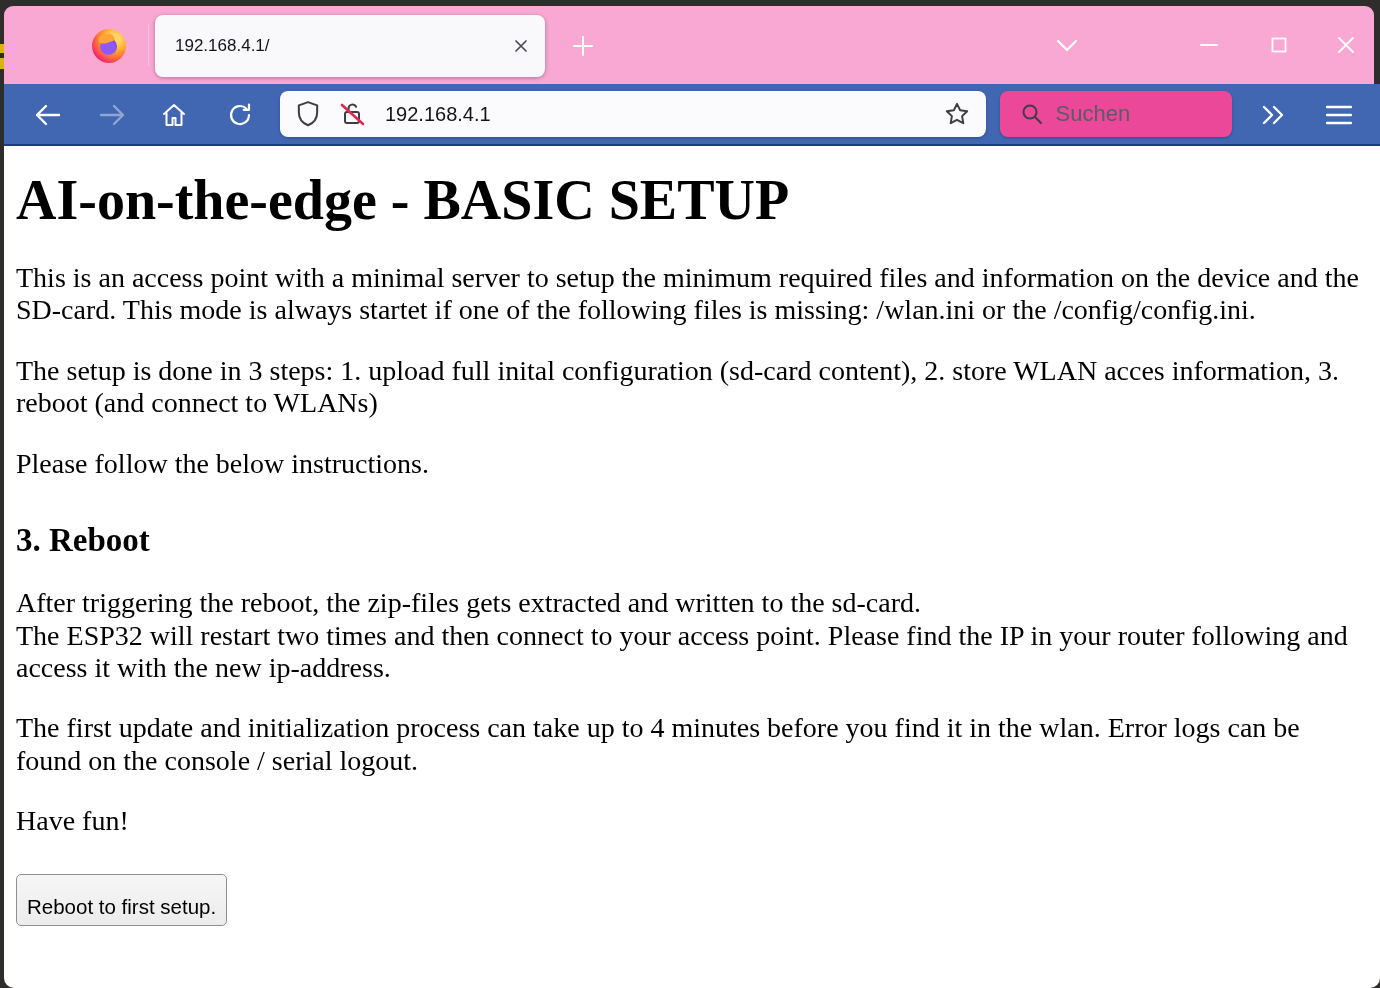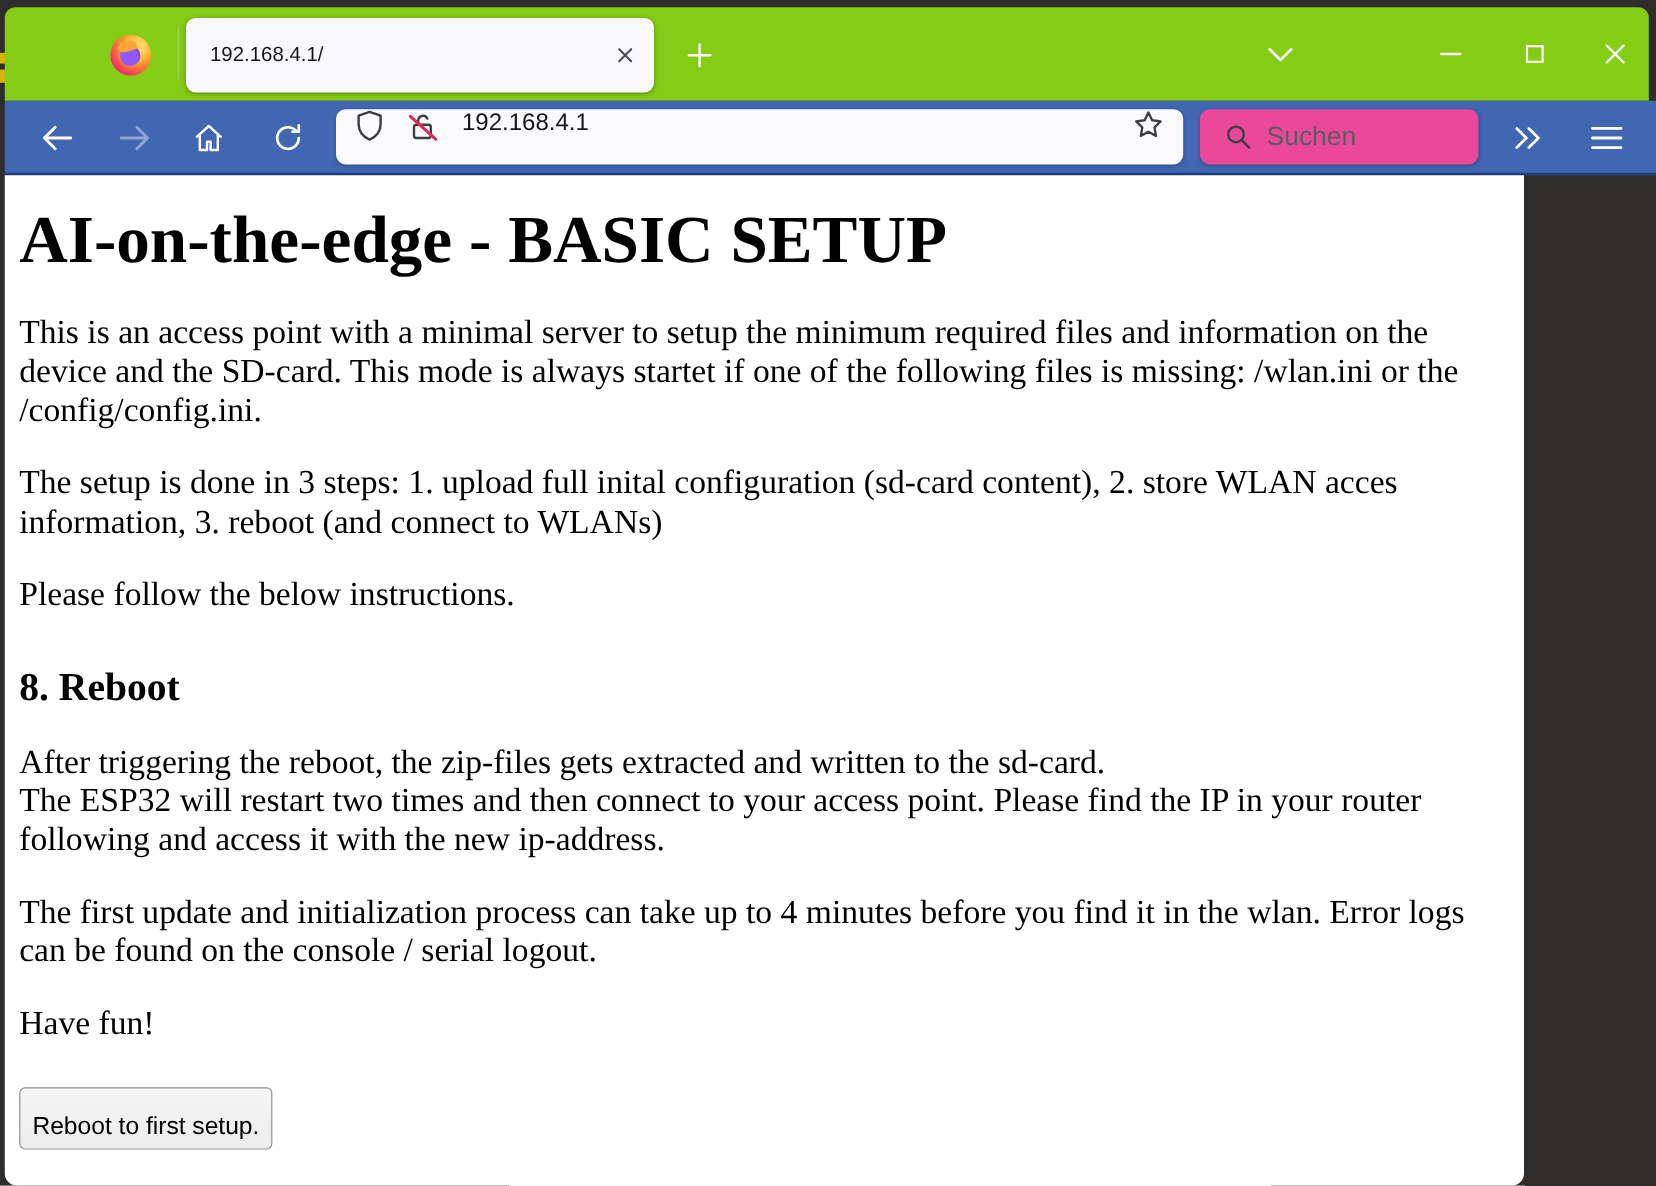--- a/index.html
+++ b/index.html
@@ -4,24 +4,24 @@
 <style>
   html,body{margin:0;padding:0;width:1380px;height:988px;overflow:hidden;
     font-family:"Liberation Sans",sans-serif;}
   #desktop{position:fixed;inset:0;width:1380px;height:988px;background:#2e2d2b;}
   .edge-accent{position:absolute;left:0;width:5px;background:#d9b40c;}
   #accent-1{top:44px;height:9px;}
   #accent-2{top:58px;height:11px;}
 
   
   #titlebar{position:absolute;left:4px;top:6px;width:1370px;height:78px;
-    background:#84cc16;border-radius:9px 9px 0 0;}
+    background:#f9a8d4;border-radius:9px 9px 0 0;}
   #toolbar{position:absolute;left:4px;top:84px;width:1376px;height:60px;
     background:#4166b2;border-bottom:2px solid #1e3d7f;}
-  #content{position:absolute;left:4px;top:146px;width:1266px;height:842px;
+  #content{position:absolute;left:4px;top:146px;width:1376px;height:842px;
     background:#ffffff;border-radius:0 0 10px 10px;box-sizing:border-box;
     padding:0 16px 0 12px;}
 
   
   #firefox-logo{position:absolute;left:88px;top:23px;width:34px;height:34px;border-radius:50%;
     background:radial-gradient(circle at 68% 30%, #ffd567 0 14%, #ffb02e 34%, #ff7139 55%, #f3206f 78%, #b5007f 100%);}
   #firefox-logo::after{content:"";position:absolute;left:8px;top:9px;width:17px;height:17px;border-radius:50%;
     background:radial-gradient(circle at 40% 60%, #9059ff 0 55%, #722291 100%);}
   #firefox-logo::before{content:"";position:absolute;left:6px;top:5px;width:16px;height:9px;
     border-radius:50% 60% 0 50%;background:#ffa436;transform:rotate(-18deg);z-index:2;}
@@ -42,21 +42,21 @@
   #close-button{left:1312px;}
 
   
   .nav-btn{position:absolute;top:12px;width:38px;height:38px;border-radius:4px;display:flex;
     align-items:center;justify-content:center;}
   #back-button{left:25px;}
   #forward-button{left:89px;}
   #home-button{left:151px;}
   #reload-button{left:217px;}
   #url-bar{position:absolute;left:276px;top:7px;width:706px;height:46px;background:#fbfbfe;
-    border-radius:8px;display:flex;box-shadow:0 1px 3px rgba(0,0,0,.25);}
+    border-radius:8px;display:flex;align-items:center;box-shadow:0 1px 3px rgba(0,0,0,.25);}
   #shield-icon{margin-left:15px;display:flex;}
   #lock-slash-icon{margin-left:16px;display:flex;}
   #url-text{margin-left:18px;font-size:20px;color:#15141a;flex:1;}
   #bookmark-star{margin-right:16px;display:flex;}
   #search-bar{position:absolute;left:996px;top:7px;width:232px;height:46px;background:#ec4899;
     border-radius:8px;display:flex;align-items:center;box-shadow:0 1px 3px rgba(0,0,0,.25);justify-content:center;}
   #search-icon{margin-left:15px;display:flex;}
   #search-input{border:none;outline:none;background:transparent;margin-left:10px;width:170px;
     font-size:22px;color:#15141a;font-family:"Liberation Sans",sans-serif;}
   #search-input::placeholder{color:#5b5b66;opacity:1;}
@@ -190,21 +190,21 @@
     </div>
   </div>
 
   <div id="content">
     <h1 id="page-title">AI-on-the-edge - BASIC SETUP</h1>
 
     <p class="para">This is an access point with a minimal server to setup the minimum required files and information on the device and the SD-card. This mode is always startet if one of the following files is missing: /wlan.ini or the /config/config.ini.</p>
     <p class="para">The setup is done in 3 steps: 1. upload full inital configuration (sd-card content), 2. store WLAN acces information, 3. reboot (and connect to WLANs)</p>
     <p class="para">Please follow the below instructions.</p>
 
-    <h3 id="section-heading">8. Reboot</h3>
+    <h3 id="section-heading">3. Reboot</h3>
 
     <p class="para"><span>After triggering the reboot, the zip-files gets extracted and written to the sd-card.</span><br><span>The ESP32 will restart two times and then connect to your access point. Please find the IP in your router following and access it with the new ip-address.</span></p>
 
     <p class="para">The first update and initialization process can take up to 4 minutes before you find it in the wlan. Error logs can be found on the console / serial logout.</p>
     <p class="para">Have fun!</p>
 
     <div id="reboot-form">
       <button id="reboot-button">Reboot to first setup.</button>
     </div>
   </div>

